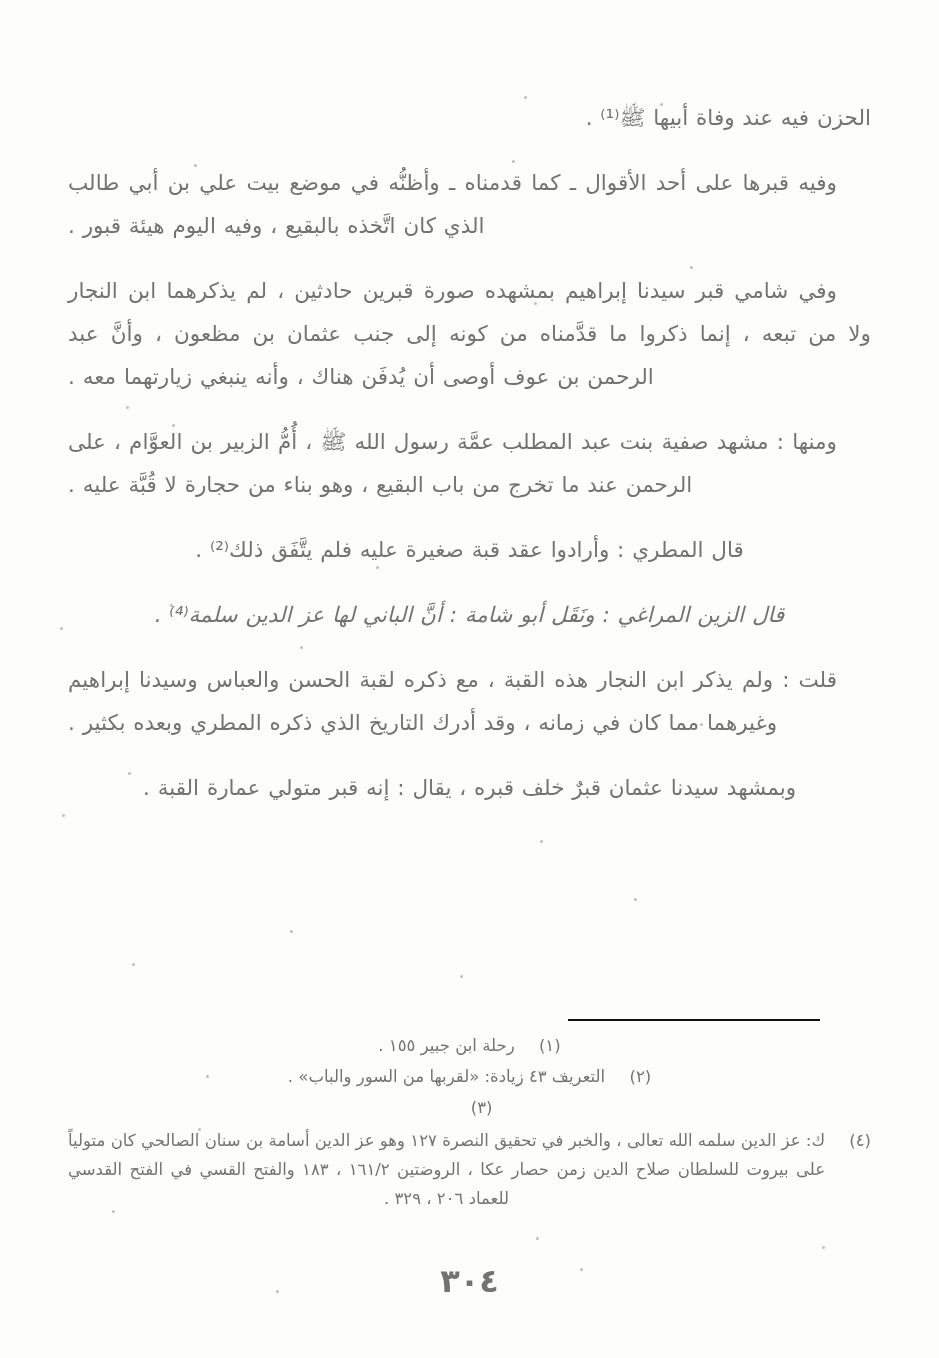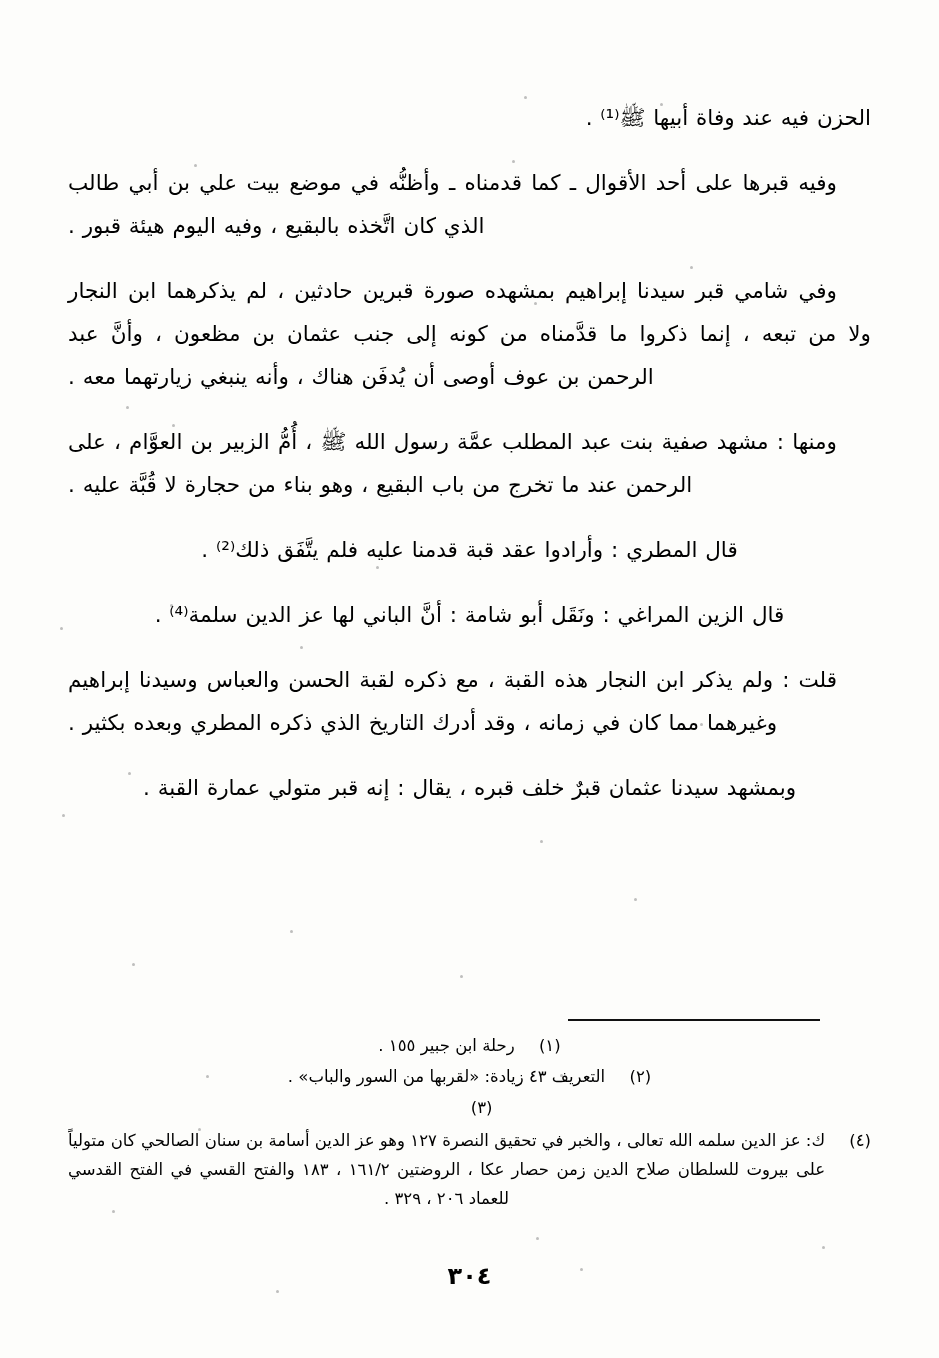--- a/index.html
+++ b/index.html
@@ -11,21 +11,21 @@
   body {
     font-family: "DejaVu Sans", "Liberation Sans", sans-serif;
   }
   .page {
     position: relative;
     width: 939px;
     height: 1358px;
     margin: 0 auto;
     background: #fdfdfb;
     overflow: hidden;
-    color: #000000;
+    color: #737373;
   }
   
   .speckle {
     position: absolute;
     background: #8a8a8a;
     border-radius: 50%;
     opacity: 0.55;
   }
   .body-block {
     position: absolute;
@@ -103,21 +103,21 @@
   }
   .fn-wrapper-1 { justify-content: center; }
   .fn-wrapper-2 { justify-content: center; }
   .fn-wrapper-3 { justify-content: center; }
   .page-number {
     position: absolute;
     top: 1262px;
     left: 0;
     right: 0;
     text-align: center;
-    font-size: 24px;
+    font-size: 32px;
     font-weight: bold;
     letter-spacing: 2px;
   }
 </style>
 </head>
 <body>
 
 <div class="page">
 
   <span class="speckle" style="left:524px;top:96px;width:3px;height:3px;"></span>
@@ -154,24 +154,24 @@
 
     <p class="para last-right" style="margin-bottom:22px;">الحزن فيه عند وفاة أبيها ﷺ⁽¹⁾ .</p>
 
     <p class="para indent last-left" style="margin-bottom:22px;">وفيه قبرها على أحد الأقوال ـ كما قدمناه ـ وأظنُّه في موضع بيت علي بن أبي طالب الذي كان اتَّخذه بالبقيع ، وفيه اليوم هيئة قبور .</p>
 
     <p class="para indent last-left" style="margin-bottom:22px;">وفي شامي قبر سيدنا إبراهيم بمشهده صورة قبرين حادثين ، لم يذكرهما ابن النجار ولا من تبعه ، إنما ذكروا ما قدَّمناه من كونه إلى جنب عثمان بن مظعون ، وأنَّ عبد الرحمن بن عوف أوصى أن يُدفَن هناك ، وأنه ينبغي زيارتهما معه .</p>
 
 
     <p class="para indent last-left" style="margin-bottom:22px;">ومنها : مشهد صفية بنت عبد المطلب عمَّة رسول الله ﷺ ، أُمُّ الزبير بن العوَّام ، على الرحمن عند ما تخرج من باب البقيع ، وهو بناء من حجارة لا قُبَّة عليه .</p>
 
-    <p class="para last-center" style="margin-bottom:22px;">قال المطري : وأرادوا عقد قبة قدمنا عليه فلم يتَّفَق ذلك⁽²⁾ .</p>
-
-
-    <p class="para last-center" style="margin-bottom:22px;">قال الزين المراغي : ونَقَل أبو شامة : أنَّ الباني لها عز الدين سلمة⁽⁴⁾ .</p>
+    <p class="para last-center" style="margin-bottom:22px;">قال المطري : وأرادوا عقد قبة صغيرة عليه فلم يتَّفَق ذلك⁽²⁾ .</p>
+
+
+    <p class="para last-center" style="margin-bottom:22px;font-style:italic;">قال الزين المراغي : ونَقَل أبو شامة : أنَّ الباني لها عز الدين سلمة⁽⁴⁾ .</p>
 
     <p class="para indent last-left" style="margin-bottom:22px;">قلت : ولم يذكر ابن النجار هذه القبة ، مع ذكره لقبة الحسن والعباس وسيدنا إبراهيم وغيرهما مما كان في زمانه ، وقد أدرك التاريخ الذي ذكره المطري وبعده بكثير .</p>
 
     <p class="para last-center" style="margin-bottom:0;">وبمشهد سيدنا عثمان قبرٌ خلف قبره ، يقال : إنه قبر متولي عمارة القبة .</p>
 
   </div>
 
   <div class="rule"></div>
 
   <div class="footnotes">

